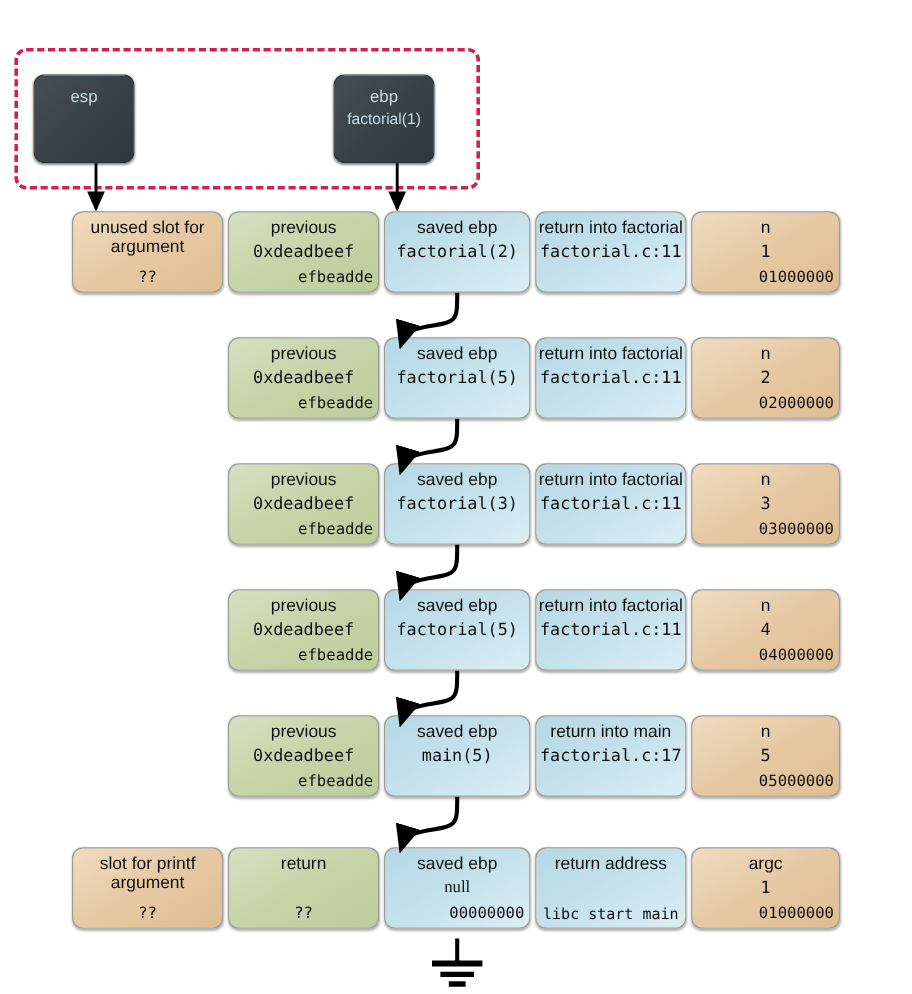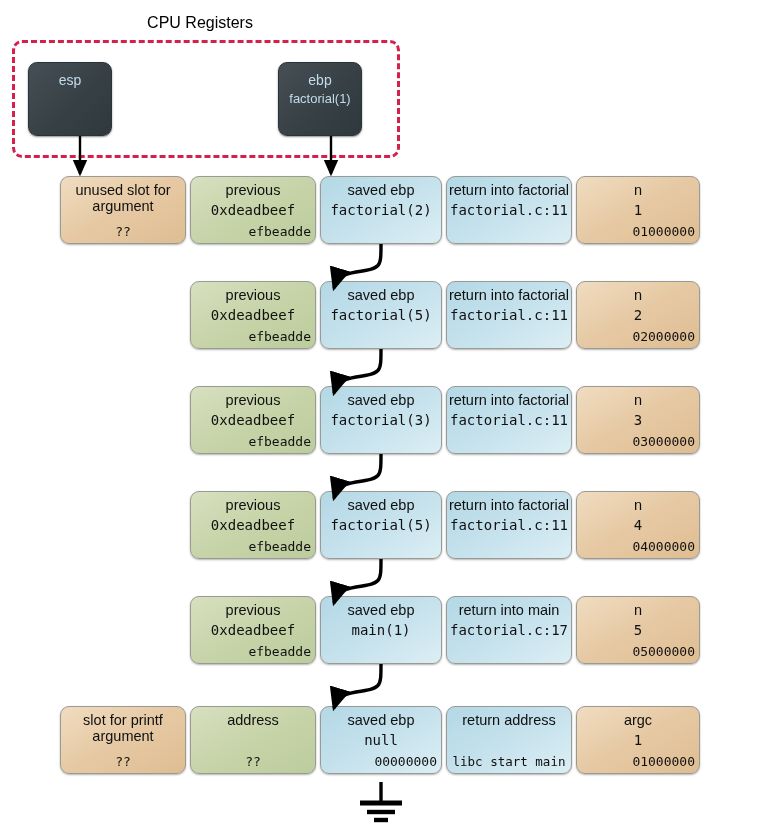--- a/index.html
+++ b/index.html
@@ -81,21 +81,20 @@
   .c3 { left: 446px; width: 126px; }
   .c4 { left: 576px; width: 124px; }
 
   svg.overlay { position: absolute; left: 0; top: 0; width: 760px; height: 828px; pointer-events: none; }
 </style>
 </head>
 <body>
 
 <div id="stage">
 
-  <div id="cpu-title">CPU Registers</div>
 
   <div id="cpu-box"></div>
 
   <div class="reg" id="reg-esp">
     <div>esp</div>
     <div class="reg-line2"></div>
   </div>
   <div class="reg" id="reg-ebp">
     <div>ebp</div>
     <div class="reg-line2">factorial(1)</div>
@@ -226,21 +225,21 @@
         <div class="value" style="top: 25px;">0xdeadbeef</div>
         <div class="bytes">
           <span>ef</span>
           <span>be</span>
           <span>ad</span>
           <span>de</span>
         </div>
       </div>
       <div class="cell blue c2" style="top: 596px;">
         <div class="label">saved ebp</div>
-        <div class="value" style="top: 25px;">main(1)</div>
+        <div class="value" style="top: 25px;">main(5)</div>
       </div>
       <div class="cell blue c3" style="top: 596px;">
         <div class="label">return into main</div>
         <div class="value" style="top: 25px;">factorial.c:17</div>
       </div>
       <div class="cell tan c4" style="top: 596px;">
         <div class="label">n</div>
         <div class="value" style="top: 25px;">5</div>
         <div class="bytes">
           <span>05</span>
@@ -250,29 +249,29 @@
         </div>
       </div>
       <div class="cell tan c0" style="top: 706px;">
         <div class="label">slot for printf argument</div>
         <div class="value" style="top: 40px;"></div>
         <div class="bytes single">
           <span>??</span>
         </div>
       </div>
       <div class="cell green c1" style="top: 706px;">
-        <div class="label">address</div>
+        <div class="label">return</div>
         <div class="value" style="top: 25px;"></div>
         <div class="bytes single">
           <span>??</span>
         </div>
       </div>
       <div class="cell blue c2" style="top: 706px;">
         <div class="label">saved ebp</div>
-        <div class="value" style="top: 25px;">null</div>
+        <div class="value" style="top: 25px; font-family: Liberation Serif, serif;">null</div>
         <div class="bytes">
           <span>00</span>
           <span>00</span>
           <span>00</span>
           <span>00</span>
         </div>
       </div>
       <div class="cell blue c3" style="top: 706px;">
         <div class="label">return address</div>
         <div class="value" style="top: 25px;"></div>

